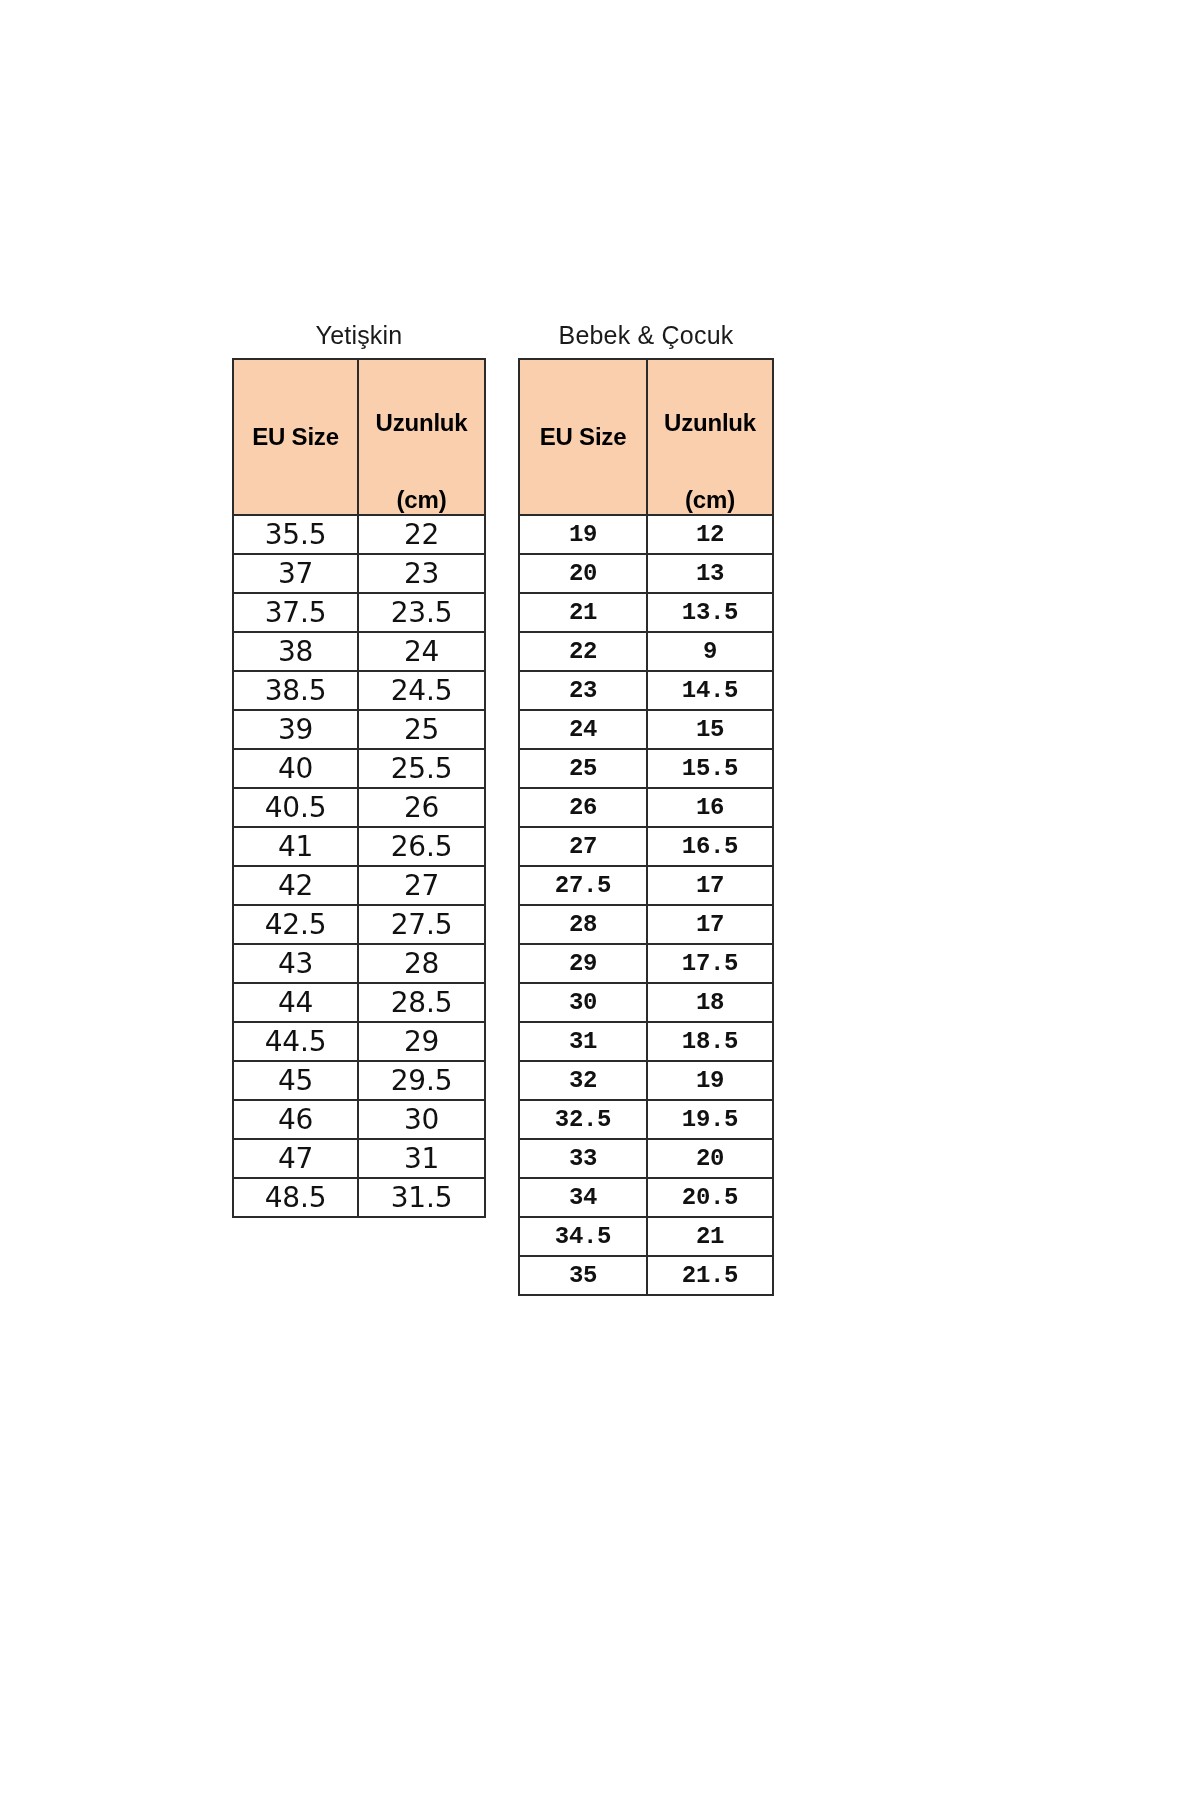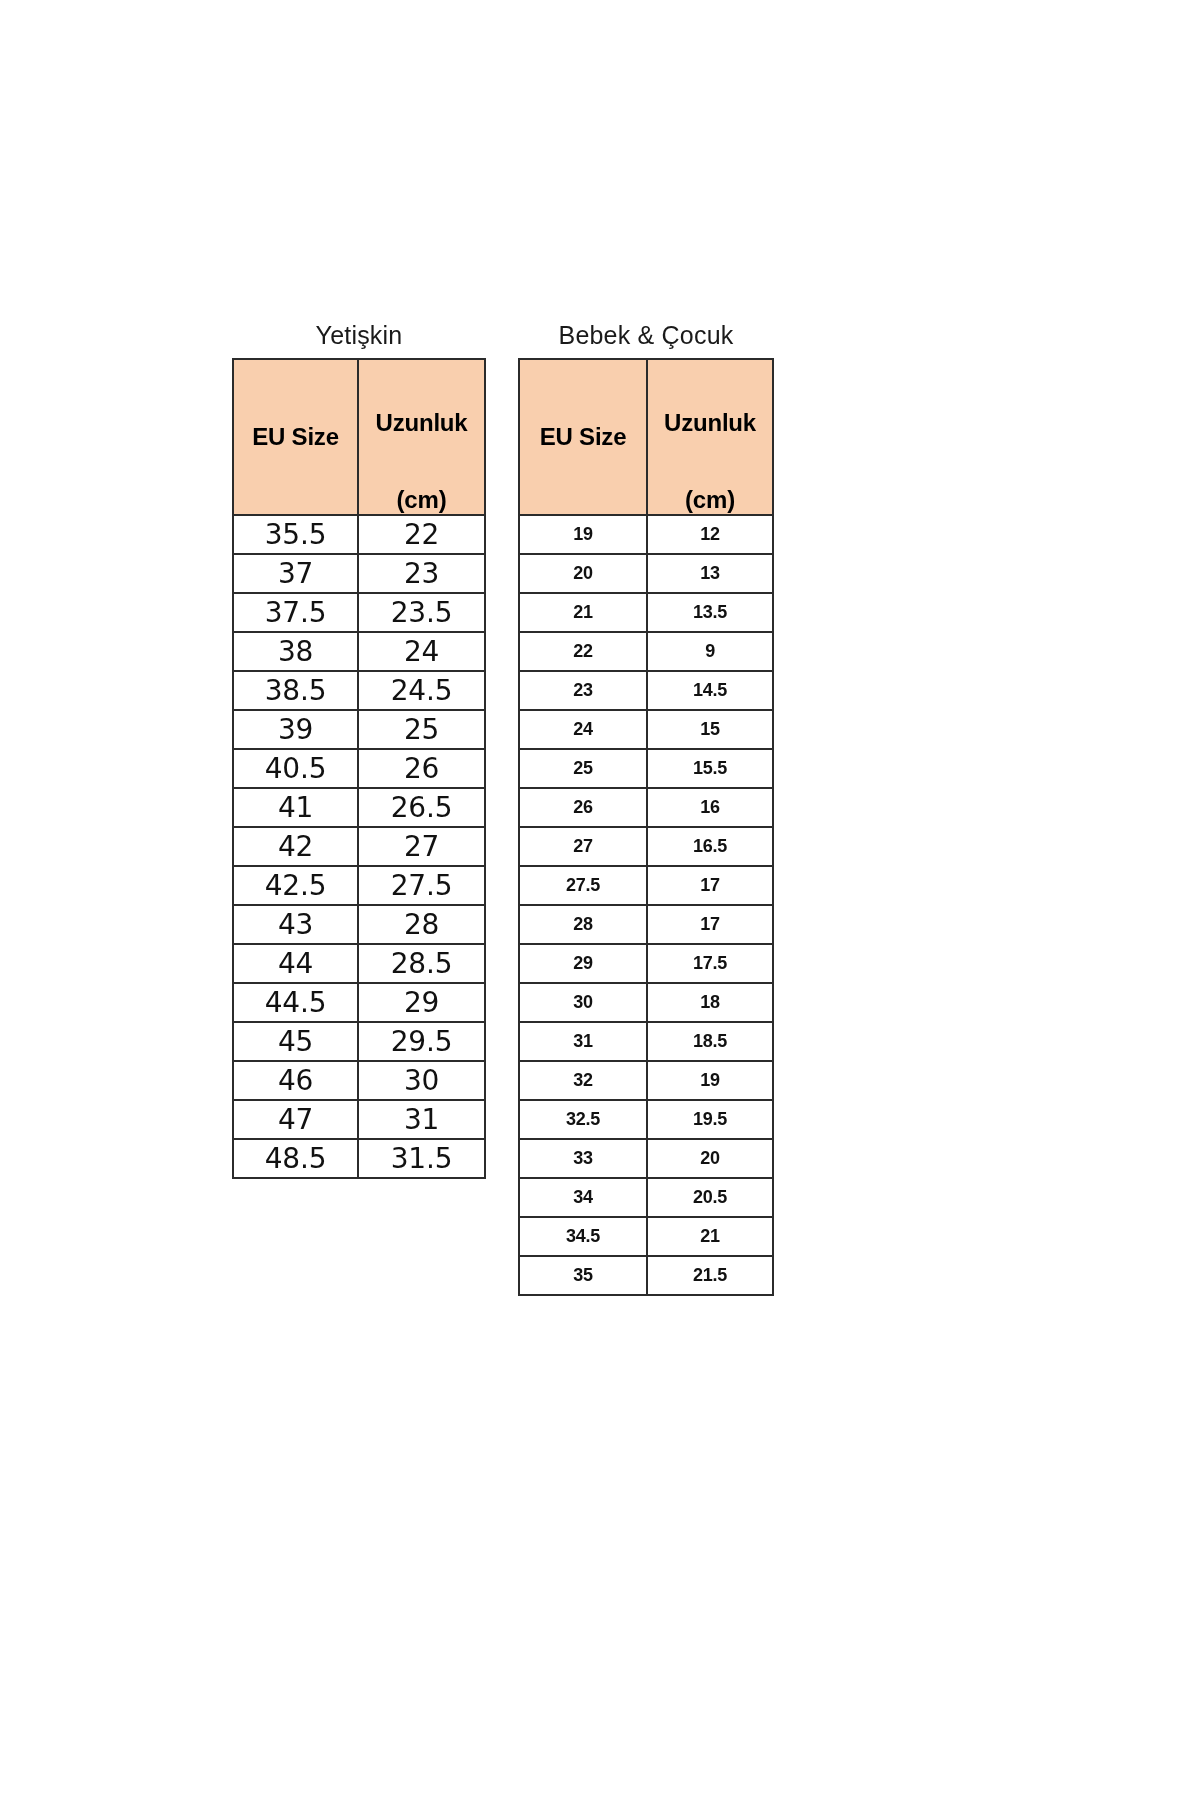--- a/index.html
+++ b/index.html
@@ -98,22 +98,22 @@
     letter-spacing: -0.2px;
   }
 
   
   #table-kids {
     width: 254px;
   }
   #table-kids col.c-eu   { width: 128px; }
   #table-kids col.c-len  { width: 126px; }
   #table-kids tbody td {
-    font-family: Liberation Sans, sans-serif;
-    font-size: 18px;
+    font-family: Liberation Mono, monospace;
+    font-size: 24px;
     font-weight: bold;
     letter-spacing: -0.3px;
   }
 
   #table-kids thead th,
   #table-adult thead th {
     letter-spacing: -0.2px;
   }
 </style>
 </head>
@@ -157,20 +157,24 @@
             </tr>
             <tr>
               <td>38.5</td>
               <td>24.5</td>
             </tr>
             <tr>
               <td>39</td>
               <td>25</td>
             </tr>
             <tr>
+              <td>40</td>
+              <td>25.5</td>
+            </tr>
+            <tr>
               <td>40.5</td>
               <td>26</td>
             </tr>
             <tr>
               <td>41</td>
               <td>26.5</td>
             </tr>
             <tr>
               <td>42</td>
               <td>27</td>

